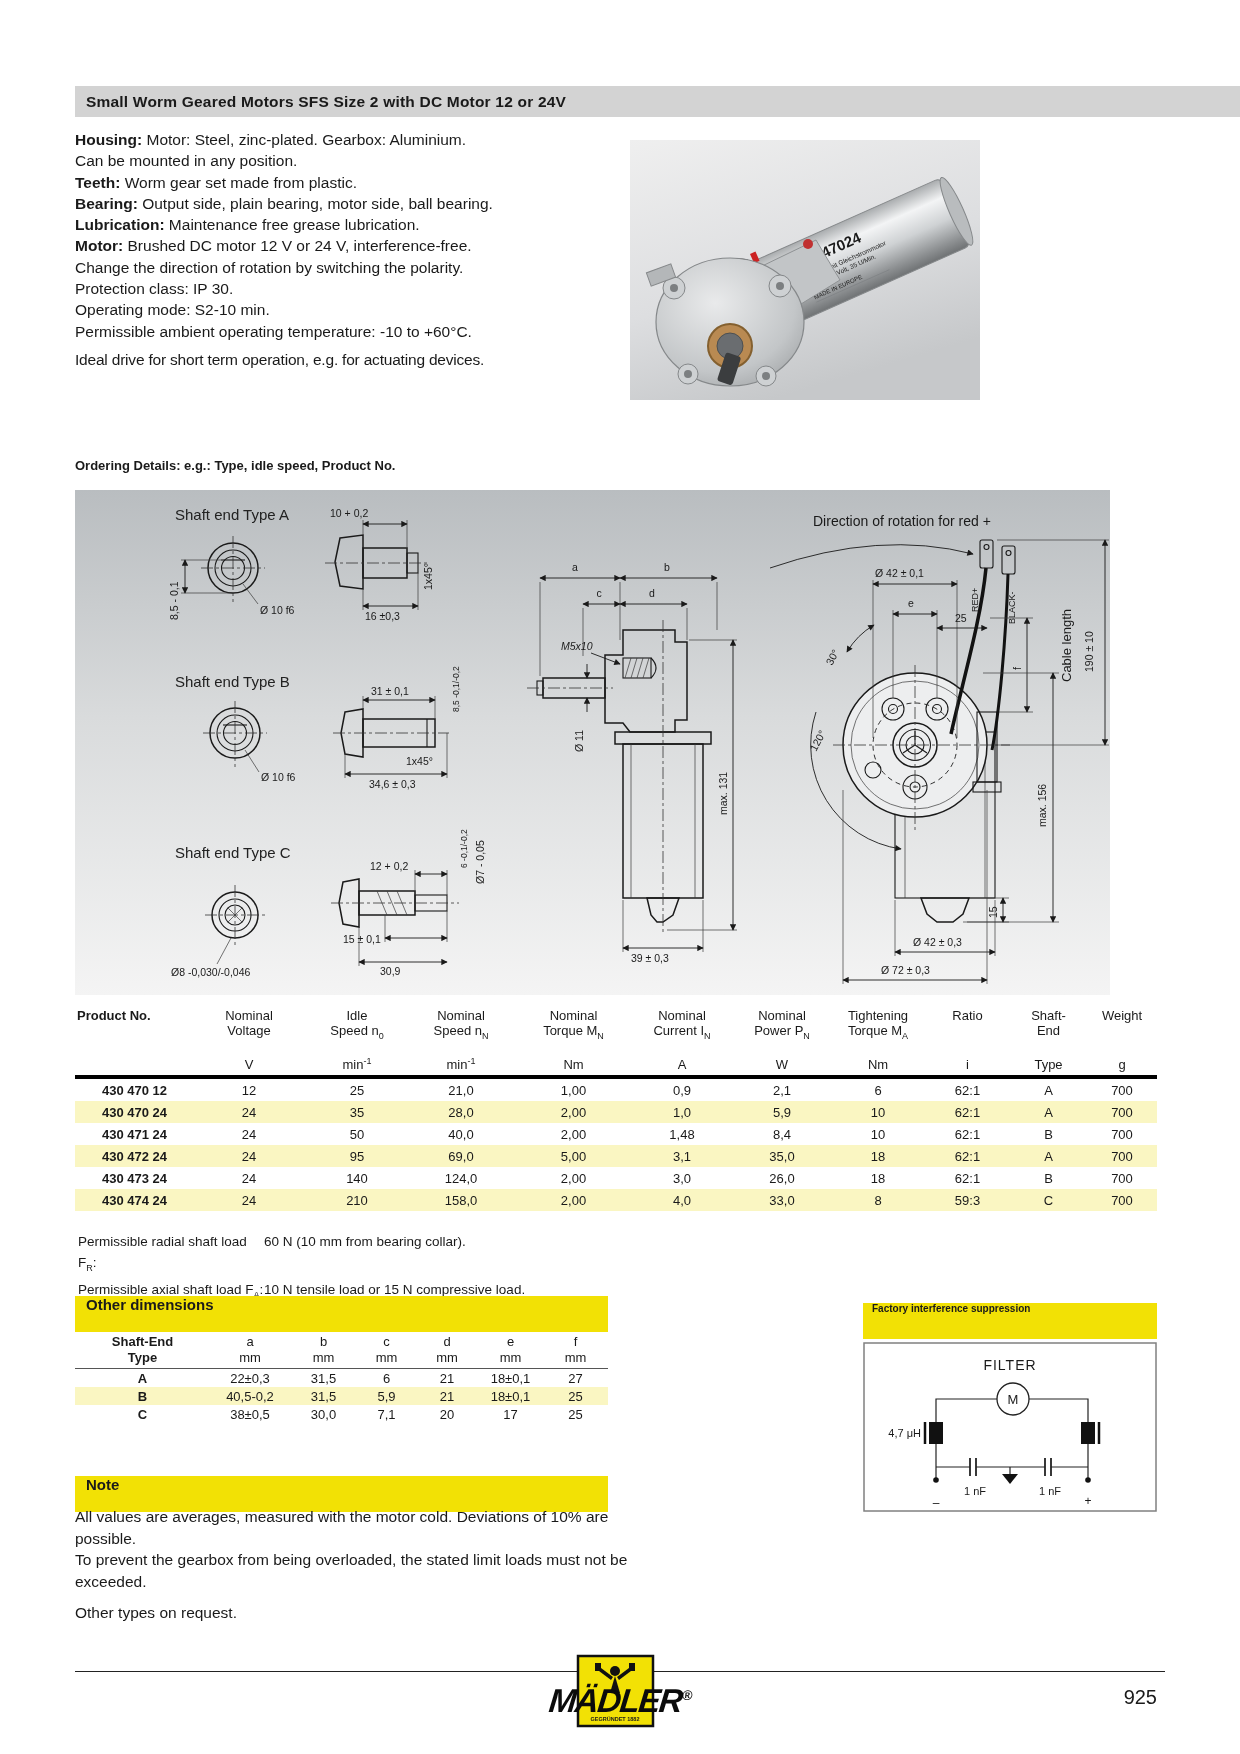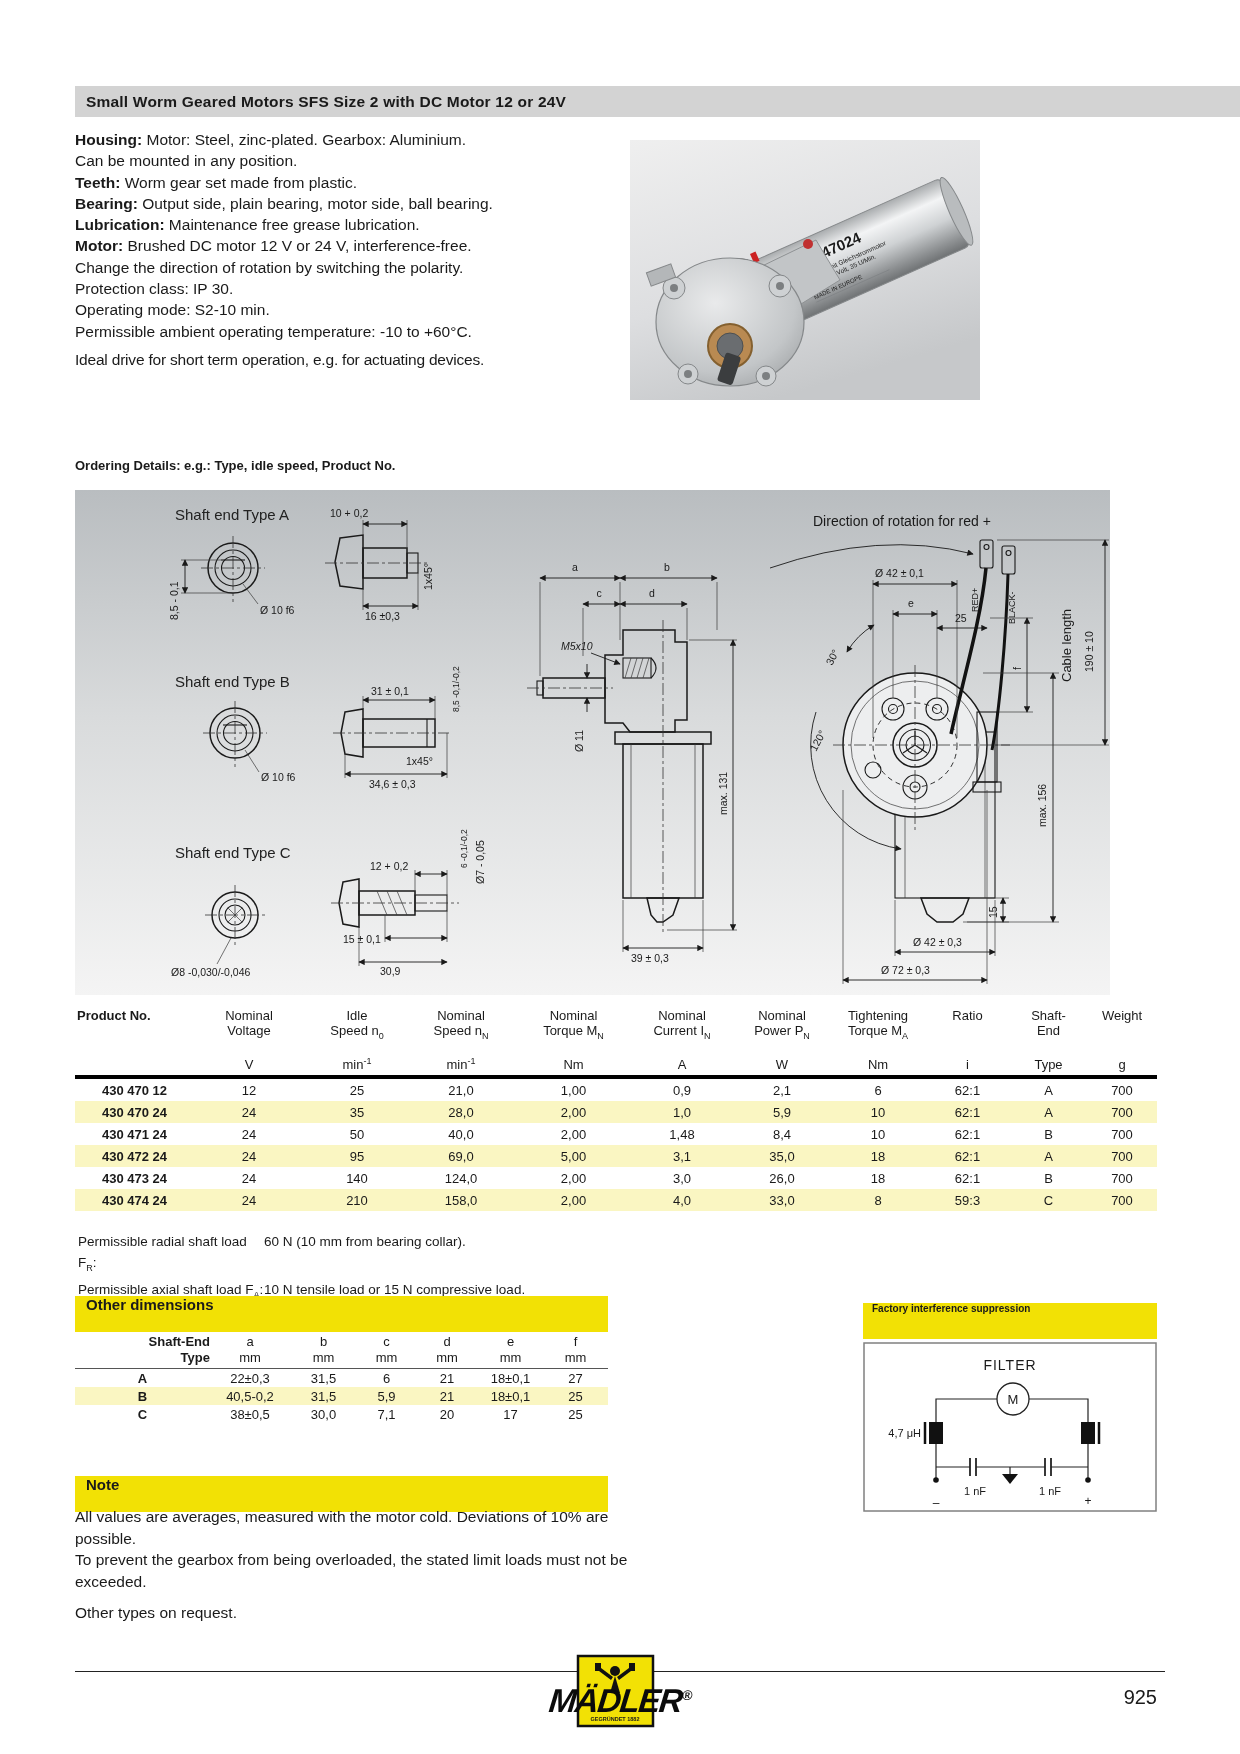--- a/index.html
+++ b/index.html
@@ -51,21 +51,21 @@
   .bar{position:absolute;height:36px;background:#f2e105;display:flex;align-items:flex-start;
        padding-left:11px;box-sizing:border-box;font-weight:bold;font-size:15px;}
   #dims-bar{left:75px;top:1296px;width:533px;}
   #factory-bar{left:863px;top:1296px;width:294px;font-size:10px;padding-left:9px;margin-top:7px;}
   #note-bar{left:75px;top:1476px;width:533px;}
   
   .dims{position:absolute;left:75px;top:1334px;width:533px;}
   .dgrid{display:grid;grid-template-columns:135px 80px 67px 59px 62px 65px 65px;}
   .dims-head{border-bottom:1.5px solid #555;padding-bottom:2px;font-size:13px;line-height:16px;text-align:center;}
   .dh{display:flex;flex-direction:column;align-items:center;}
-  .dh.type{font-weight:bold;align-items:flex-end;}
+  .dh.type{font-weight:bold;}
   .dims-row{height:18px;align-items:center;font-size:13px;text-align:center;}
   .dims-row.hl{background:#faf6c2;}
   .dtype{font-weight:bold;}
   
   .filter-wrap{position:absolute;left:863px;top:1342px;width:294px;height:170px;}
   
   .note-text{position:absolute;left:75px;top:1506px;width:578px;font-size:15.5px;line-height:21.5px;}
   .note-text p{margin:0;}
   .note-text p.extra{margin-top:10px;}
   

